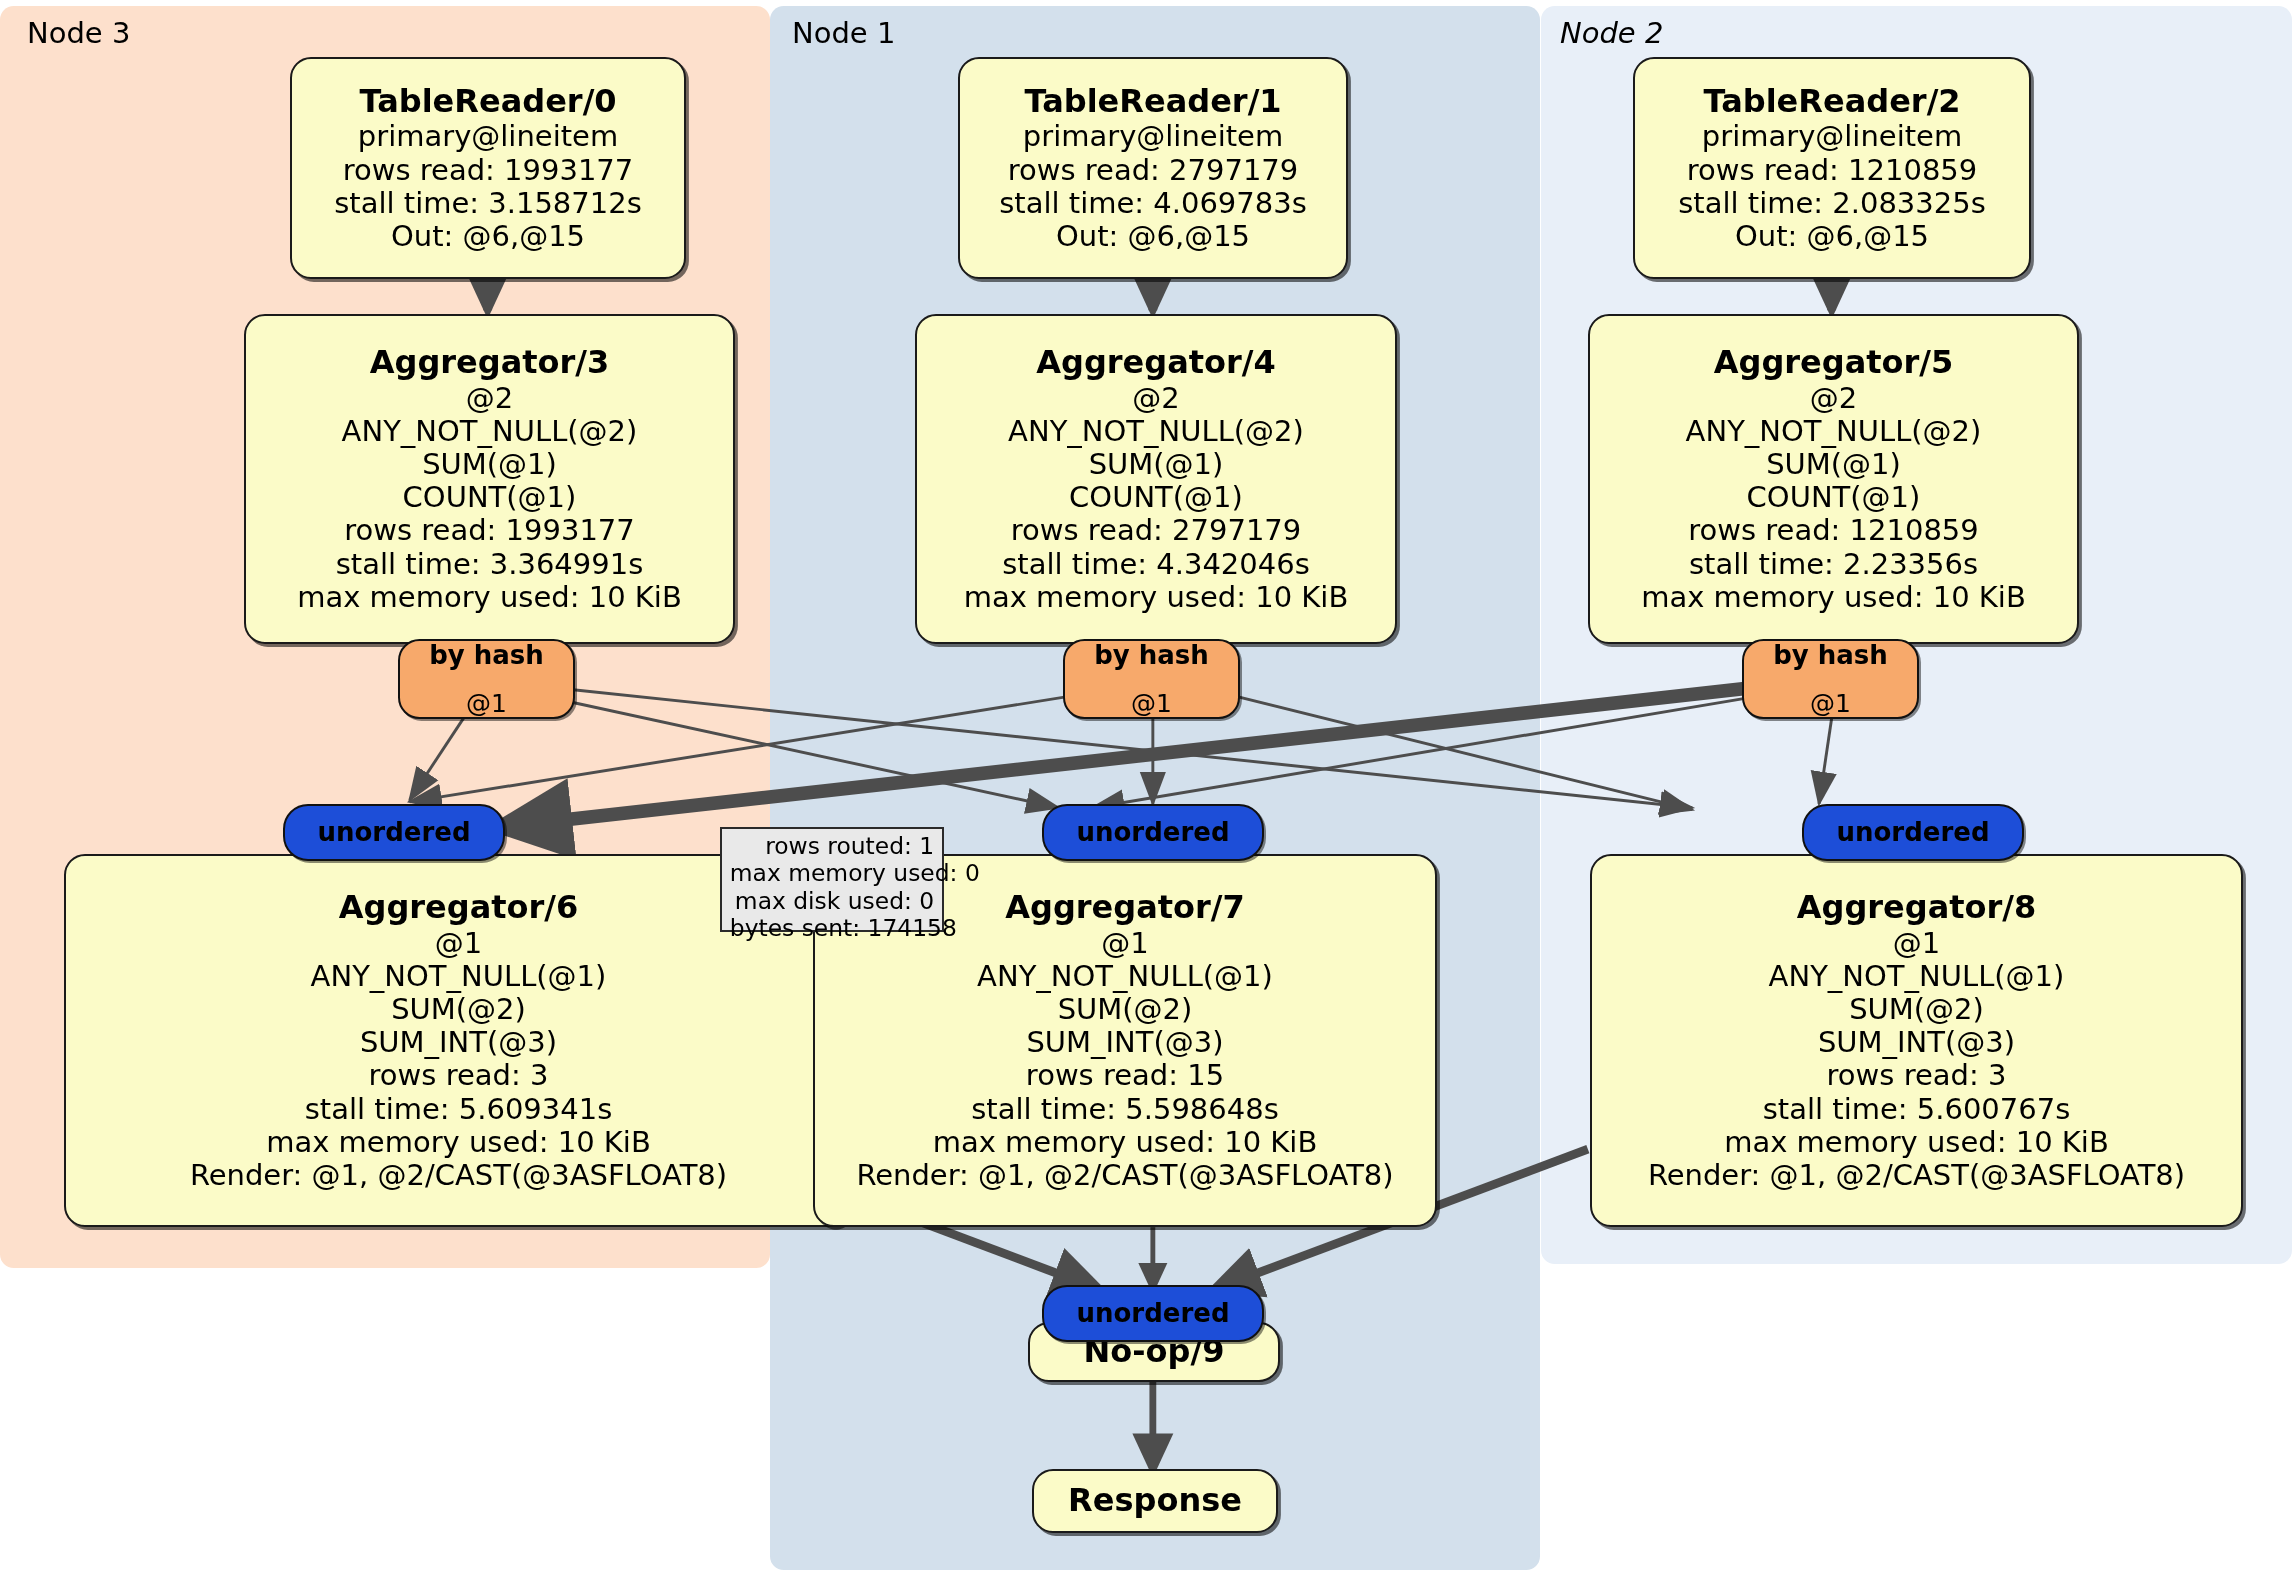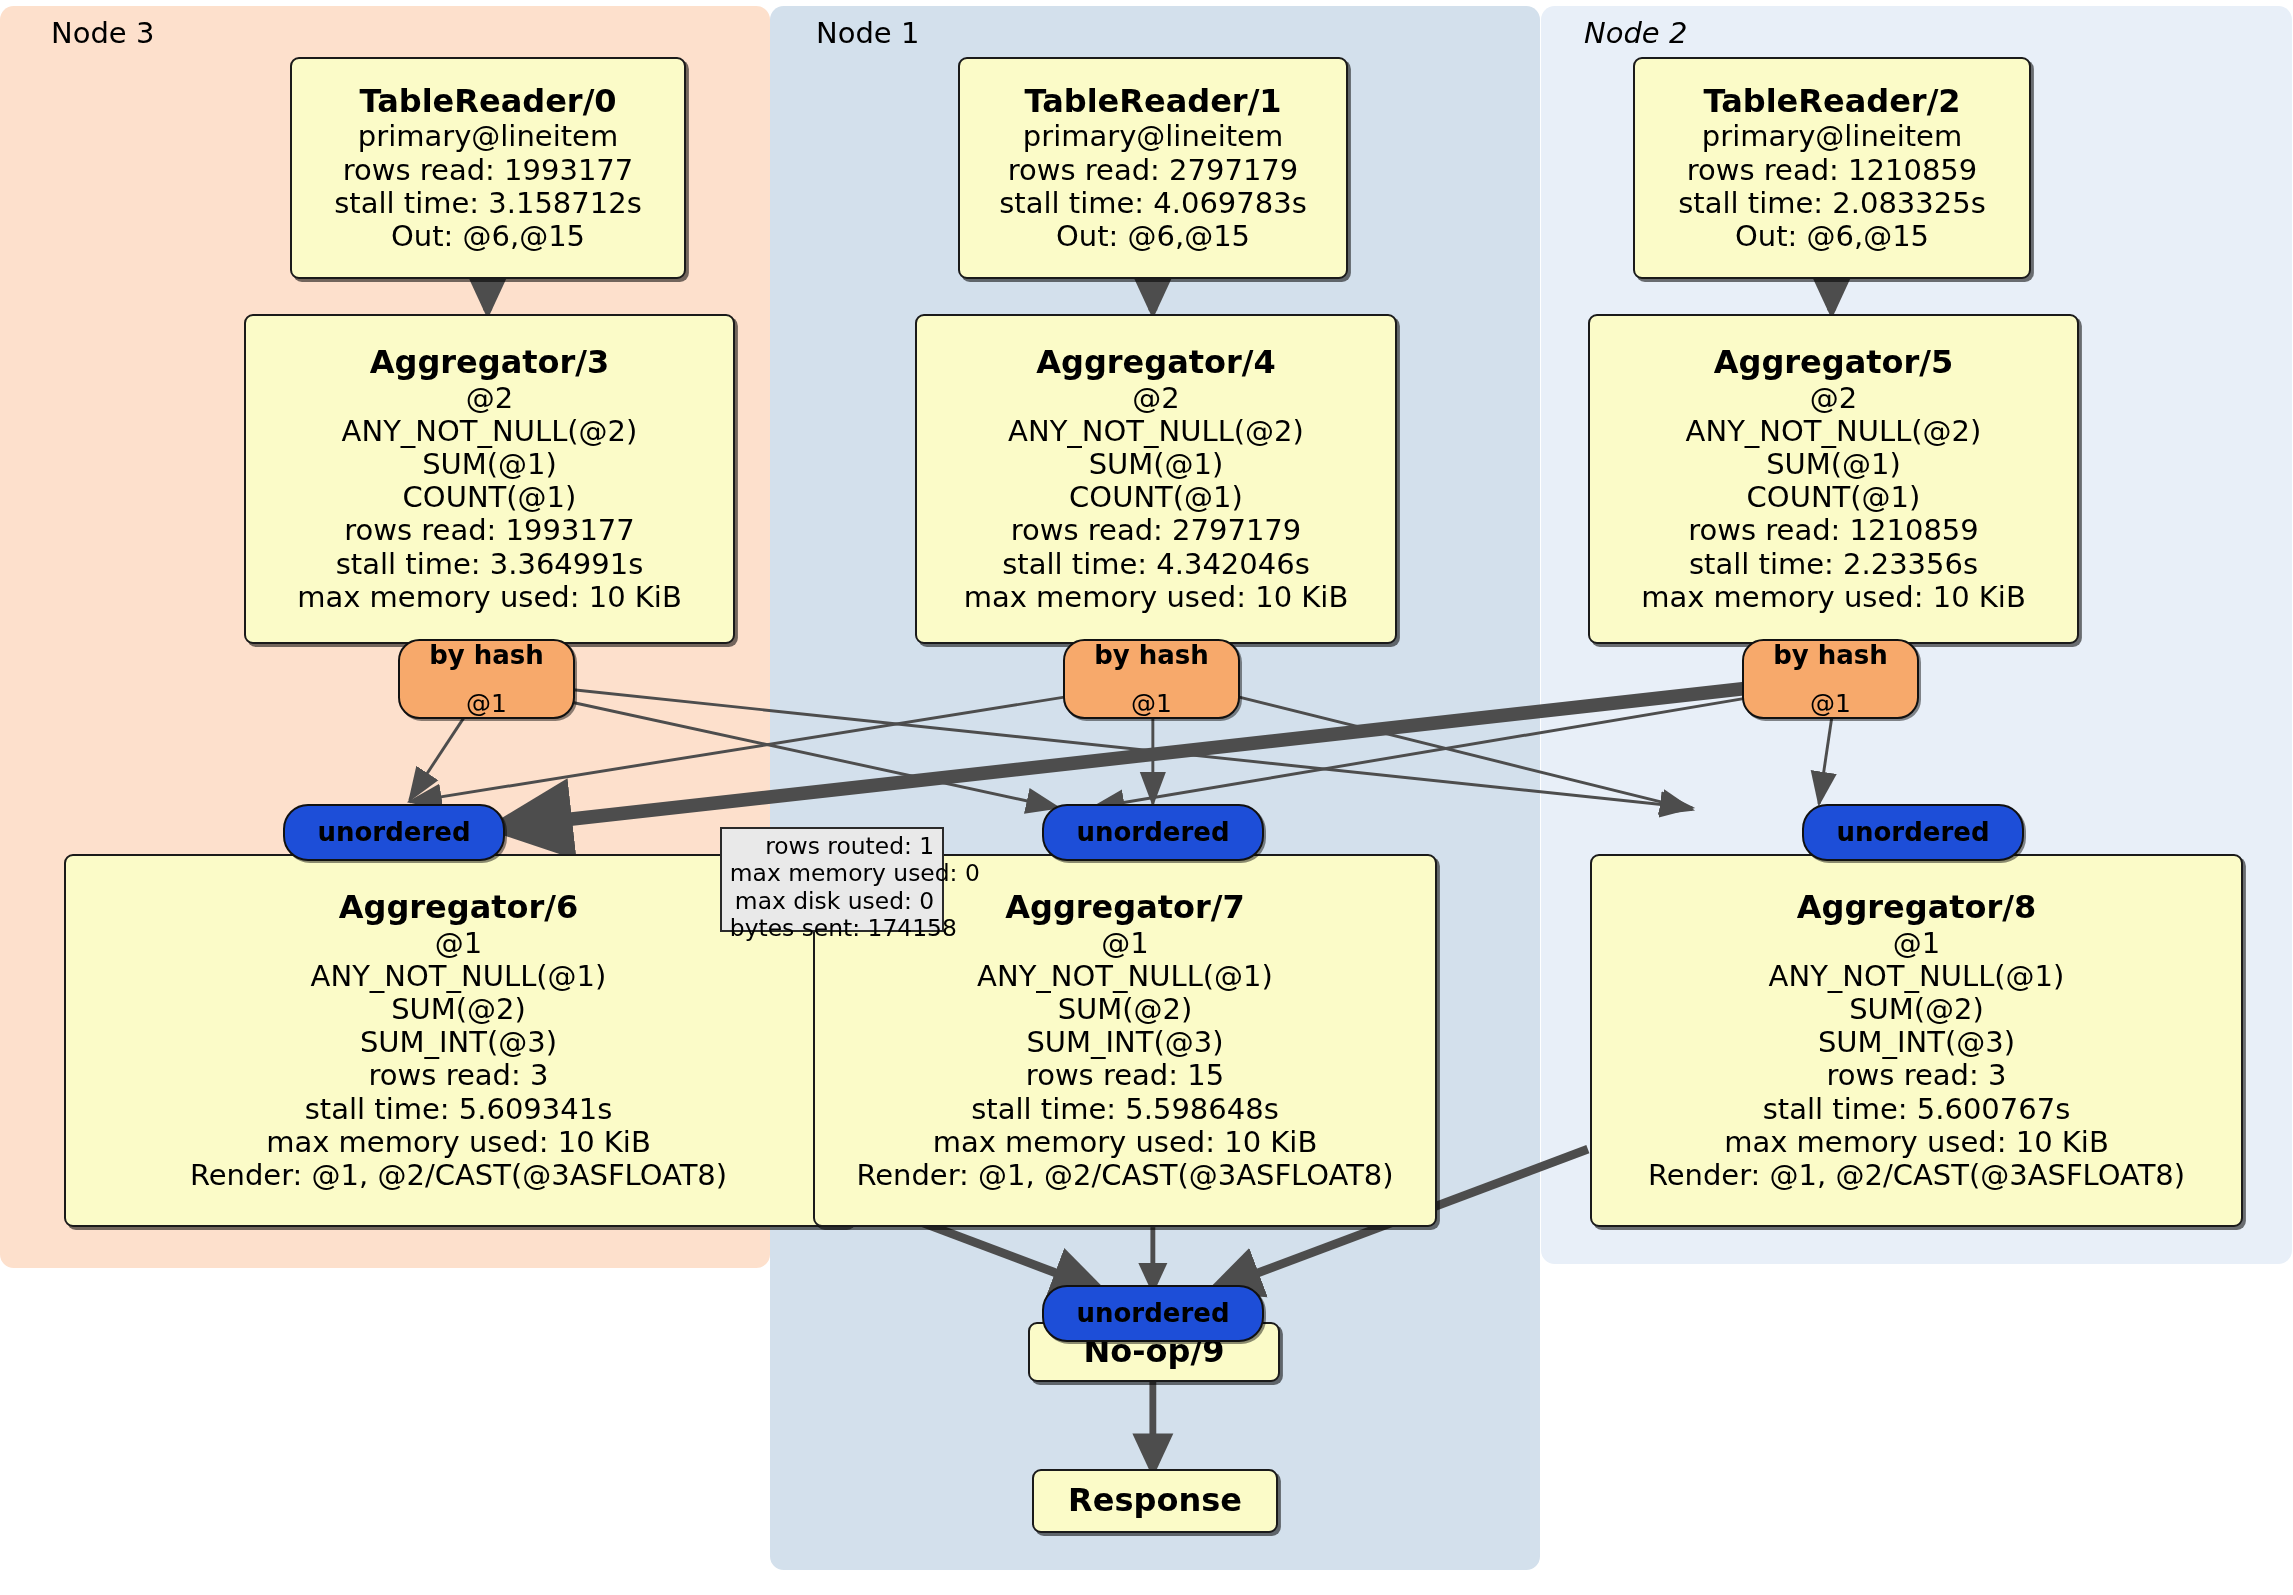--- a/index.html
+++ b/index.html
@@ -34,28 +34,27 @@
     border-radius: 13.7px;
     z-index: 1;
   }
   .cluster-label {
     position: absolute;
     font-size: 29px;
     color: #000000;
     font-family: "DejaVu Sans", sans-serif;
     z-index: 2;
     white-space: nowrap;
-    margin-left: 24px;
   }
   
   .proc {
     position: absolute;
     background: #FBFBC8;
     border: 2.4px solid #1a1a1a;
-    border-radius: 9px;
+    border-radius: 21px;
     box-shadow: 2.9px 2.9px 0 rgba(0,0,0,0.55);
     box-sizing: border-box;
     text-align: center;
     z-index: 10;
     display: flex;
     flex-direction: column;
     justify-content: center;
     padding: 5.9px 0;
   }
   .proc .title {

